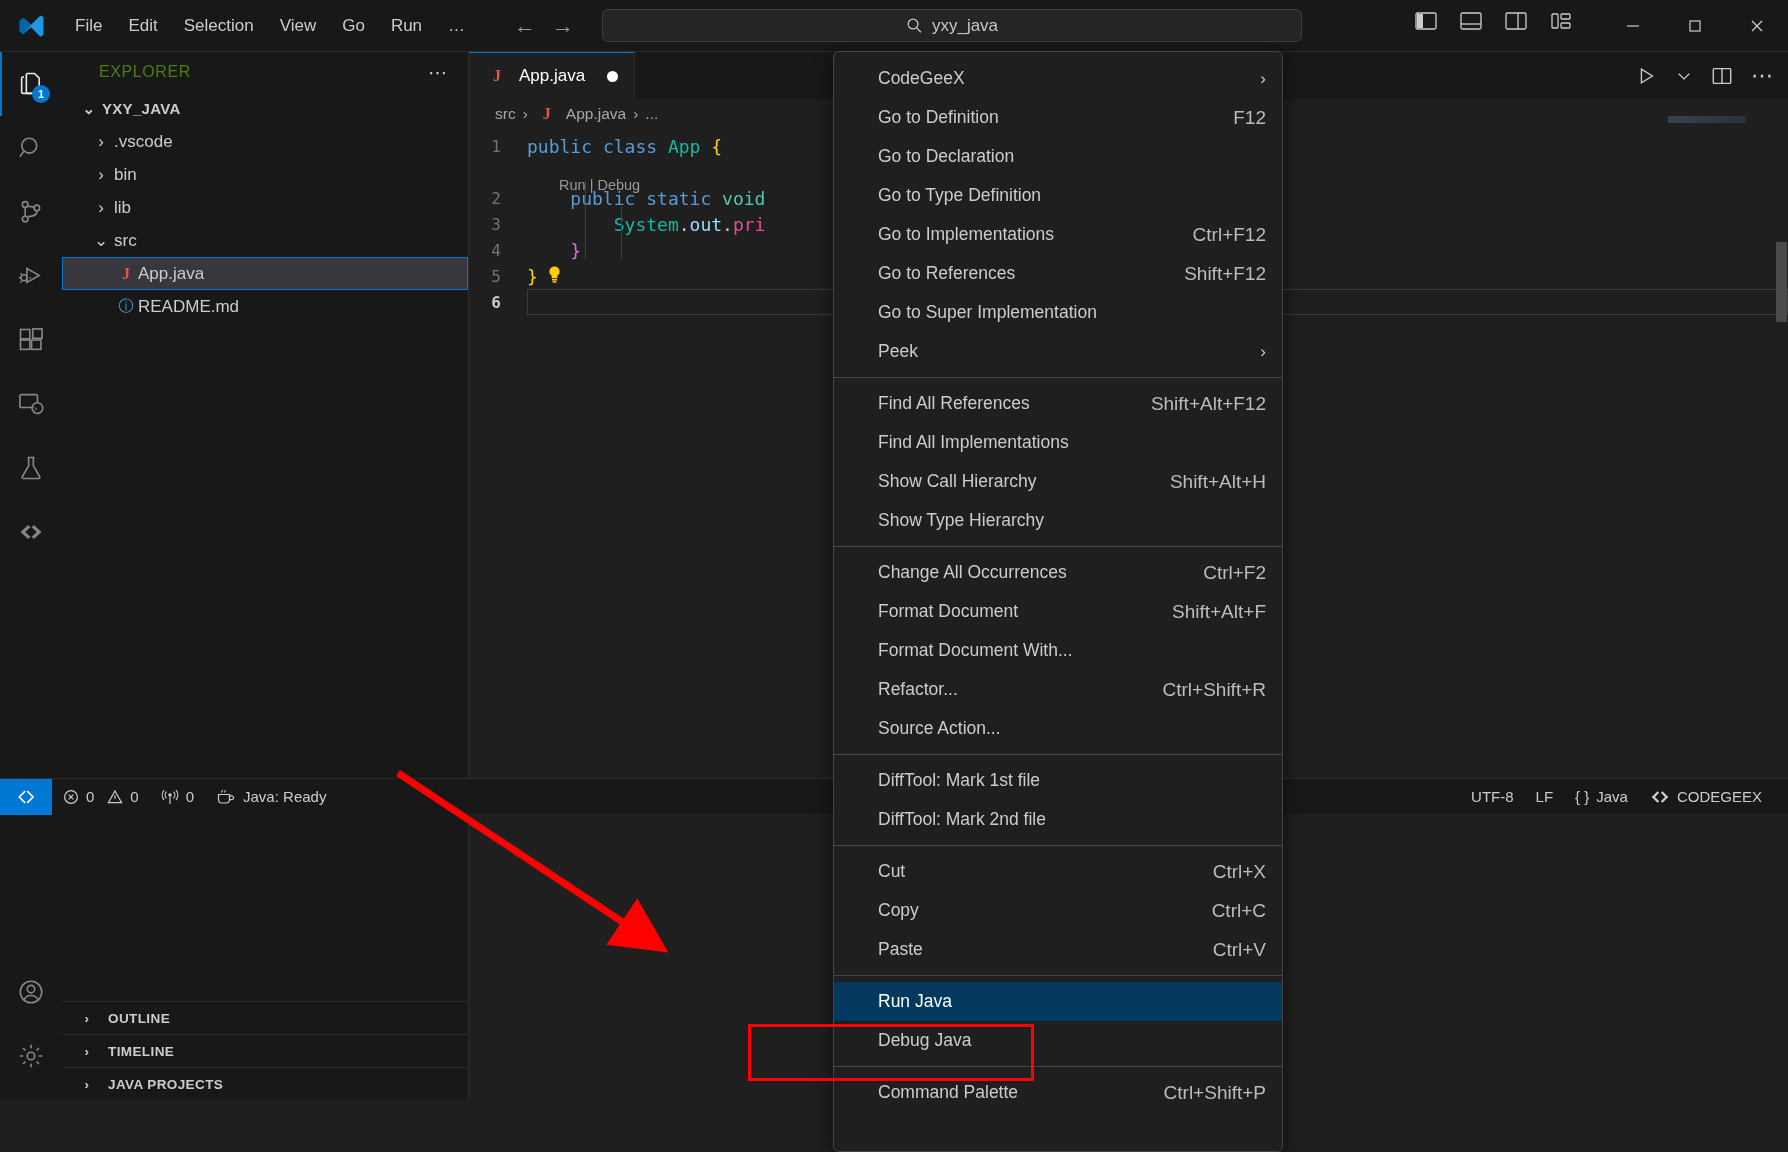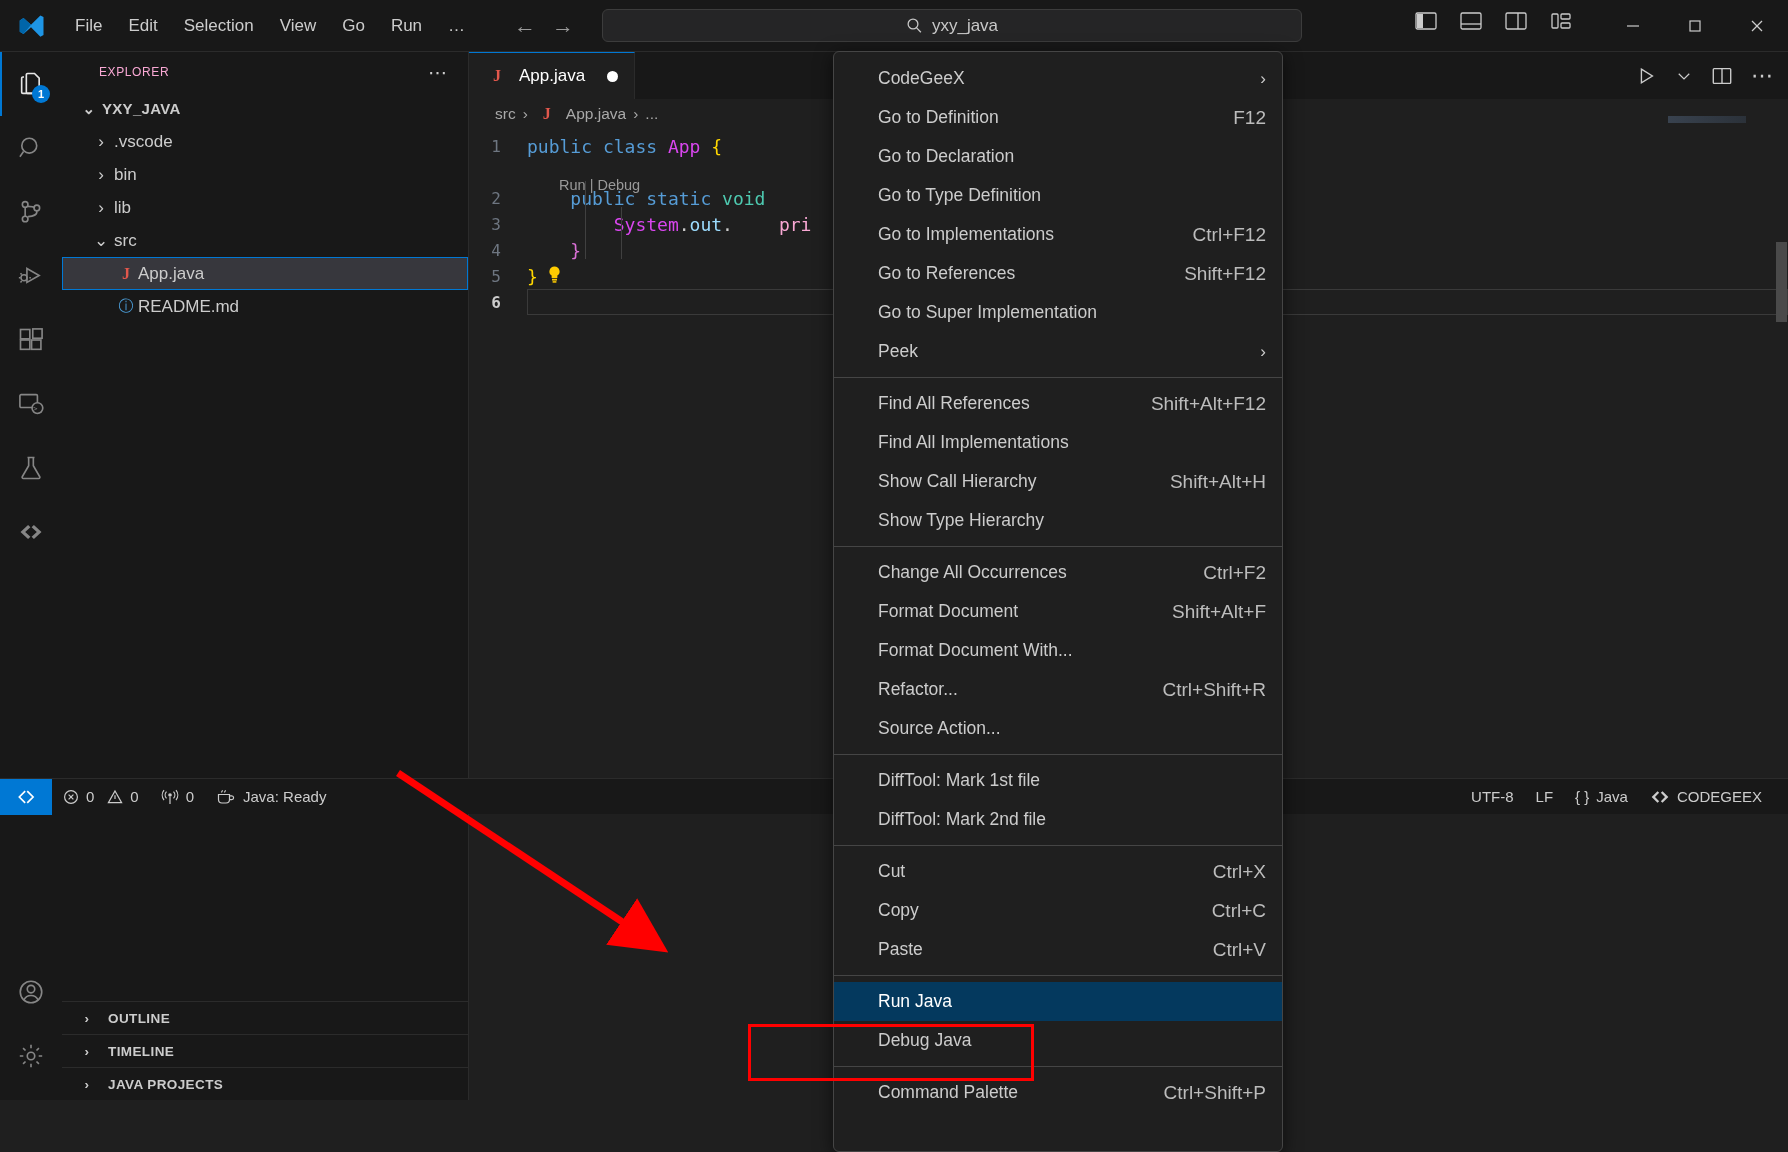--- a/index.html
+++ b/index.html
@@ -63,21 +63,21 @@
 
   
   .sidebar {
     position: absolute; left: 62px; top: 52px; width: 407px; height: 1048px;
     background: #181818; border-right: 1px solid #2b2b2b;
   }
   .sb-header {
     height: 40px; display: flex; align-items: center; justify-content: space-between;
     padding: 0 20px 0 37px;
   }
-  .sb-title { font-size: 12px; letter-spacing: .6px; color: #f9a8d4; }
+  .sb-title { font-size: 16px; letter-spacing: .6px; color: #4d7c0f; }
   .sb-dots { color: #cccccc; font-size: 19px; letter-spacing: 1px; }
   .tree-row {
     height: 33px; display: flex; align-items: center; font-size: 17px; color: #cccccc;
     padding-left: 10px; position: relative;
   }
   .tree-row.rootrow { font-weight: bold; font-size: 15px; letter-spacing: .3px; padding-left: 14px; }
   .tree-row.selected {
     background: #37373d; outline: 1px solid #0078d4; outline-offset: -1px;
   }
   .twisty { width: 26px; display: flex; justify-content: center; color: #cccccc; }
@@ -112,23 +112,23 @@
   }
   .code {
     font-family: "DejaVu Sans Mono", "Liberation Mono", monospace; font-size: 18px;
     position: relative; padding-top: 4px;
   }
   .cline { display: flex; height: 26px; align-items: center; }
   .lno { width: 58px; text-align: right; color: #6e7681; font-size: 16px; padding-right: 26px; }
   .lno.cur { color: #cccccc; font-weight: bold; }
   .codelens { color: #999999; font-size: 14.5px; font-family: "Liberation Sans", sans-serif; }
   .k-blue { color: #569cd6; }
-  .k-green { color: #d946ef; }
+  .k-green { color: #14b8a6; }
   .k-teal { color: #4ec9b0; }
-  .k-yellow { color: #f9a8d4; margin-left: 46px; }
+  .k-yellow { color: #ec4899; }
   .k-brace-y { color: #ffd700; }
   .k-brace-p { color: #da70d6; }
   .k-lightblue { color: #9cdcfe; }
   .indentguide { position: absolute; width: 1px; background: #404040; }
   .curline-border { position: absolute; left: 58px; right: 0; height: 26px; border: 1px solid #3a3a3a; }
   .minimap-blip { position: absolute; right: 42px; top: 64px; width: 78px; height: 7px;
     background: linear-gradient(90deg,#3f4b5b,#2e3640); opacity:.8; }
   .scrollbar-v { position: absolute; right: 0; top: 0; width: 14px; height: 1048px; }
   .scroll-thumb { position: absolute; right: 1px; top: 190px; width: 11px; height: 80px; background: #4a4a4a; }
 

